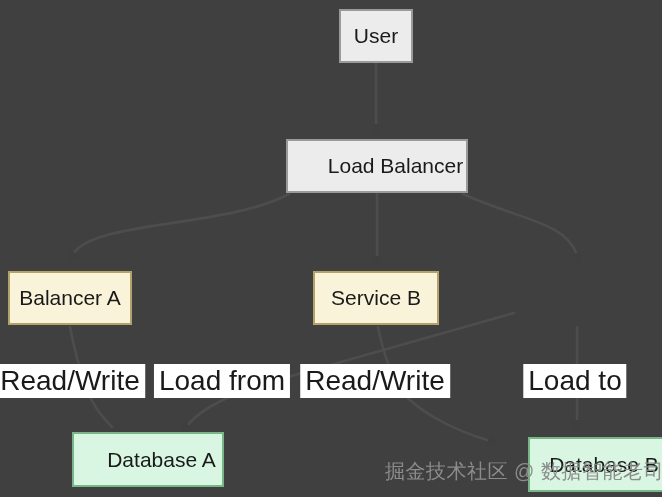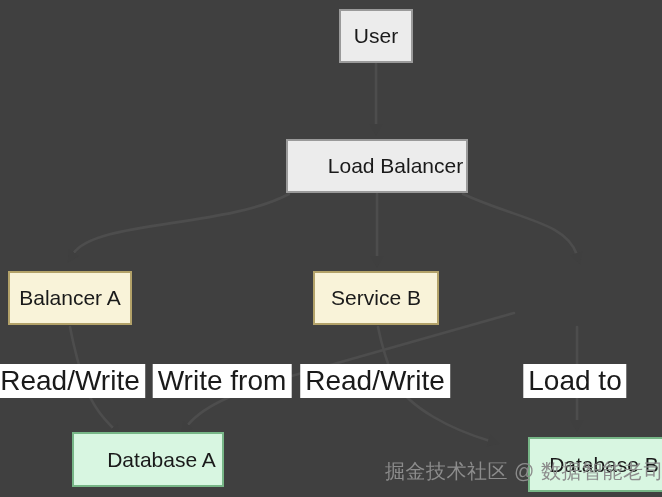--- a/index.html
+++ b/index.html
@@ -99,21 +99,21 @@
   <div class="node" style="left: 72px; top: 432px; width: 152px; height: 55px; background-color: rgb(216, 246, 225); border-color: rgb(119, 182, 135); padding-left: 27px;">
     <span>Database A</span>
   </div>
 
   <div class="node" style="left: 528px; top: 437px; width: 152px; height: 55px; background-color: rgb(216, 246, 225); border-color: rgb(119, 182, 135);">
     <span>Database B</span>
   </div>
 
   <div class="edge-label" style="left: 70px; top: 381px; color: rgb(26, 26, 26);">Read/Write</div>
 
-  <div class="edge-label" style="left: 222px; top: 381px; color: rgb(26, 26, 26);">Write from</div>
+  <div class="edge-label" style="left: 222px; top: 381px; color: rgb(26, 26, 26);">Load from</div>
 
   <div class="edge-label" style="left: 375px; top: 381px; color: rgb(26, 26, 26);">Read/Write</div>
 
   <div class="edge-label" style="left: 575px; top: 381px; color: rgb(26, 26, 26);">Load to</div>
 
   <div id="watermark" style="color: rgb(140, 140, 140);">掘金技术社区 @ 数据智能老司机</div>
 
 </div>
 
 </body></html>

